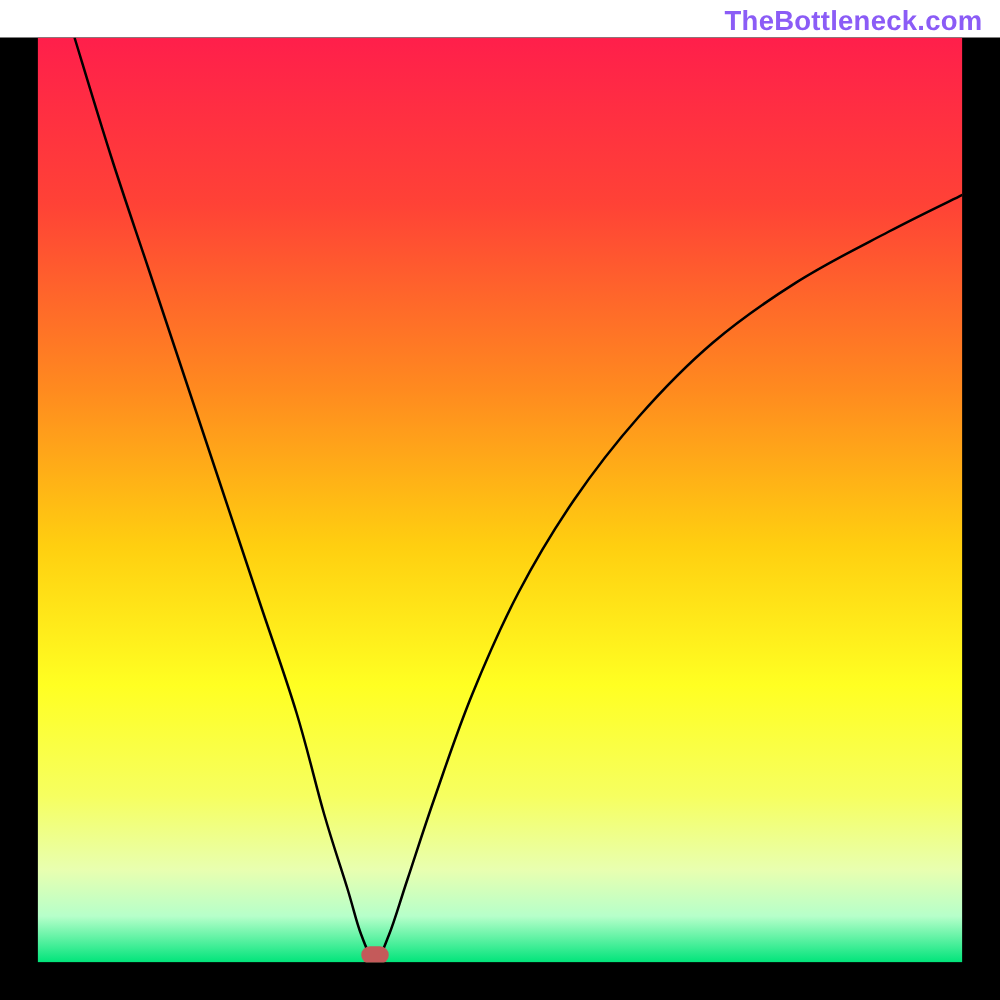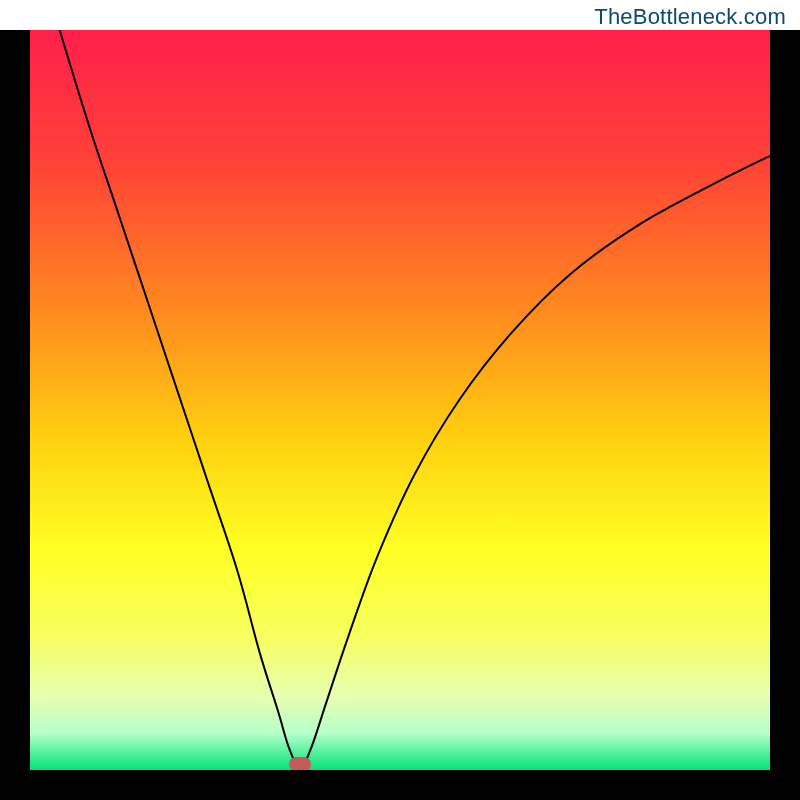--- a/index.html
+++ b/index.html
@@ -14,22 +14,22 @@
   .frame {
     position: relative;
     width: 800px;
     height: 800px;
   }
   .watermark {
     position: absolute;
     top: 4px;
     right: 14px;
     font-size: 22px;
-    font-weight: 400;
-    color: #0c4a6e;
+    font-weight: 700;
+    color: #8b5cf6;
     letter-spacing: 0.2px;
     z-index: 10;
   }
   .outer {
     position: absolute;
     left: 0;
     top: 30px;
     width: 800px;
     height: 770px;
     background: #000;

